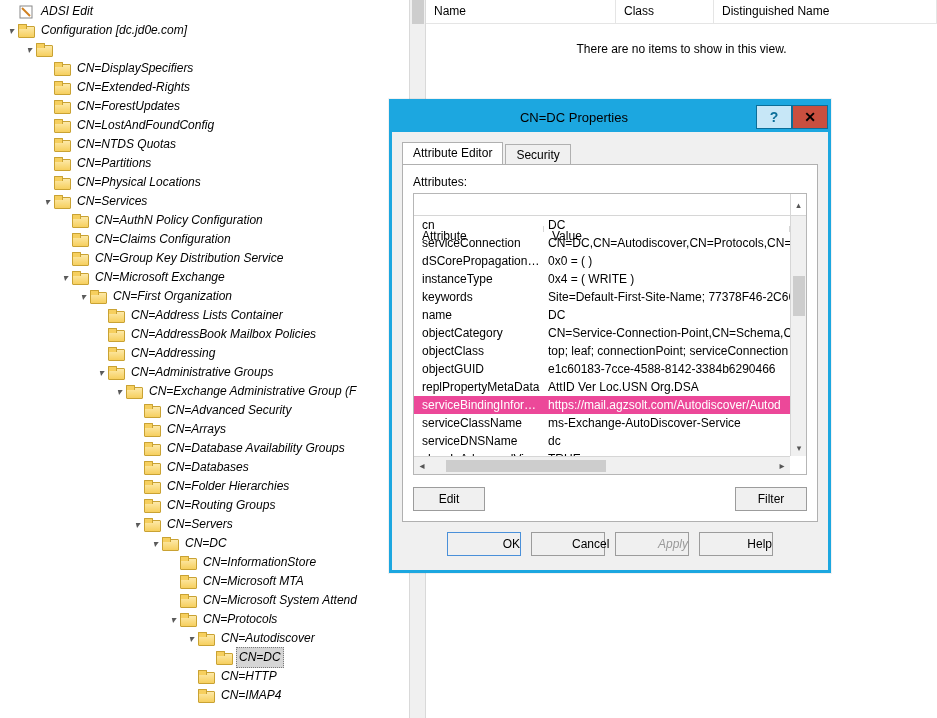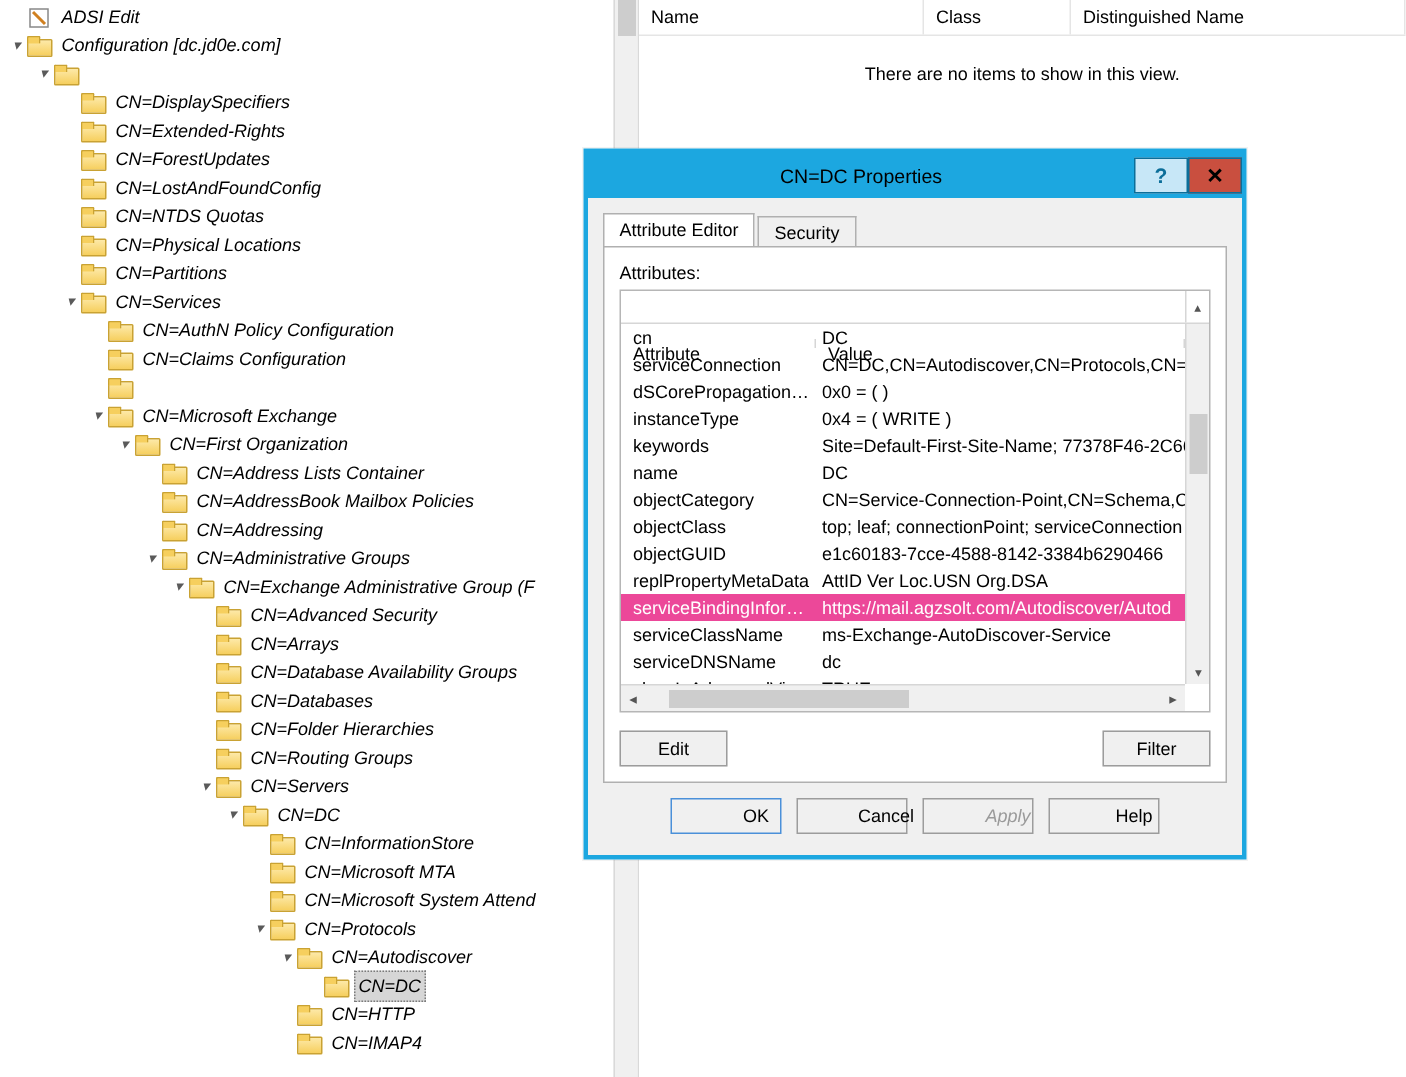--- a/index.html
+++ b/index.html
@@ -55,21 +55,21 @@
 .grid-vscroll .thumb { position: absolute; left: 2px; top: 60px; width: 12px; height: 40px; background: #cdcdcd; }
 .grid-vscroll .arrow-down { position: absolute; bottom: 0; left: 0; width: 16px; height: 16px; display: flex; align-items: center; justify-content: center; font-size: 9px; color: #555; }
 .grid-hscroll { position: absolute; left: 0; right: 16px; bottom: 0; height: 18px; background: #f0f0f0; border-top: 1px solid #d6d6d6; display: flex; align-items: center; }
 .grid-hscroll .arrow { width: 16px; text-align: center; font-size: 10px; color: #555; }
 .grid-hscroll .track { flex: 1; position: relative; height: 100%; }
 .grid-hscroll .thumb { position: absolute; left: 16px; top: 3px; height: 12px; width: 160px; background: #cdcdcd; }
 
 .panel-buttons { display: flex; justify-content: space-between; margin-top: 12px; }
 .wbtn { width: 72px; height: 24px; background: #f0f0f0; border: 1px solid #9c9c9c; text-align: center; line-height: 22px; cursor: default; }
 .dialog-buttons { display: flex; justify-content: center; gap: 10px; padding: 10px 0 4px; background: #f0f0f0; }
-.dbtn { width: 74px; height: 24px; background: #f0f0f0; border: 1px solid #9c9c9c; text-align: center; line-height: 22px; cursor: default; padding-left: 40px; }
+.dbtn { width: 74px; height: 24px; background: #f0f0f0; border: 1px solid #9c9c9c; text-align: right; line-height: 22px; cursor: default; padding-left: 40px; }
 .dbtn.highlight { border: 1.5px solid #4a90d9; }
 .dbtn.disabled { color: #9a9a9a; font-style: italic; }
 </style>
 </head>
 <body>
 
 <div class="tree-pane">
   <div class="tree" id="tree">
       <div class="tree-node">
         <span class="spacer" style="width:0px"></span>
@@ -120,50 +120,51 @@
       <div class="tree-node">
         <span class="spacer" style="width:36px"></span>
         <span class="expander"></span>
         <span class="folder"></span>
         <span class="label">CN=NTDS Quotas</span>
       </div>
       <div class="tree-node">
         <span class="spacer" style="width:36px"></span>
         <span class="expander"></span>
         <span class="folder"></span>
+        <span class="label">CN=Partitions</span>
+      </div>
+      <div class="tree-node">
+        <span class="spacer" style="width:36px"></span>
+        <span class="expander"></span>
+        <span class="folder"></span>
         <span class="label">CN=Physical Locations</span>
       </div>
       <div class="tree-node">
         <span class="spacer" style="width:36px"></span>
-        <span class="expander"></span>
-        <span class="folder"></span>
-        <span class="label">CN=Partitions</span>
-      </div>
-      <div class="tree-node">
-        <span class="spacer" style="width:36px"></span>
         <span class="expander">▾</span>
         <span class="folder"></span>
         <span class="label">CN=Services</span>
       </div>
       <div class="tree-node">
         <span class="spacer" style="width:54px"></span>
         <span class="expander"></span>
         <span class="folder"></span>
         <span class="label">CN=AuthN Policy Configuration</span>
       </div>
       <div class="tree-node">
         <span class="spacer" style="width:54px"></span>
         <span class="expander"></span>
         <span class="folder"></span>
         <span class="label">CN=Claims Configuration</span>
       </div>
       <div class="tree-node">
         <span class="spacer" style="width:54px"></span>
         <span class="expander"></span>
         <span class="folder"></span>
+        <span class="label">CN=Group Key Distribution Service</span>
       </div>
       <div class="tree-node">
         <span class="spacer" style="width:54px"></span>
         <span class="expander">▾</span>
         <span class="folder"></span>
         <span class="label">CN=Microsoft Exchange</span>
       </div>
       <div class="tree-node">
         <span class="spacer" style="width:72px"></span>
         <span class="expander">▾</span>

